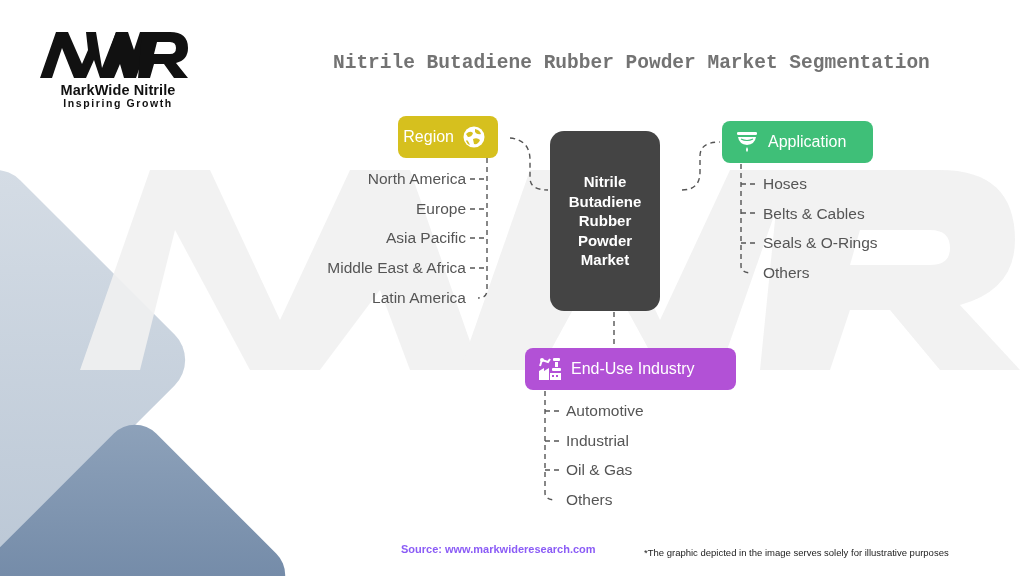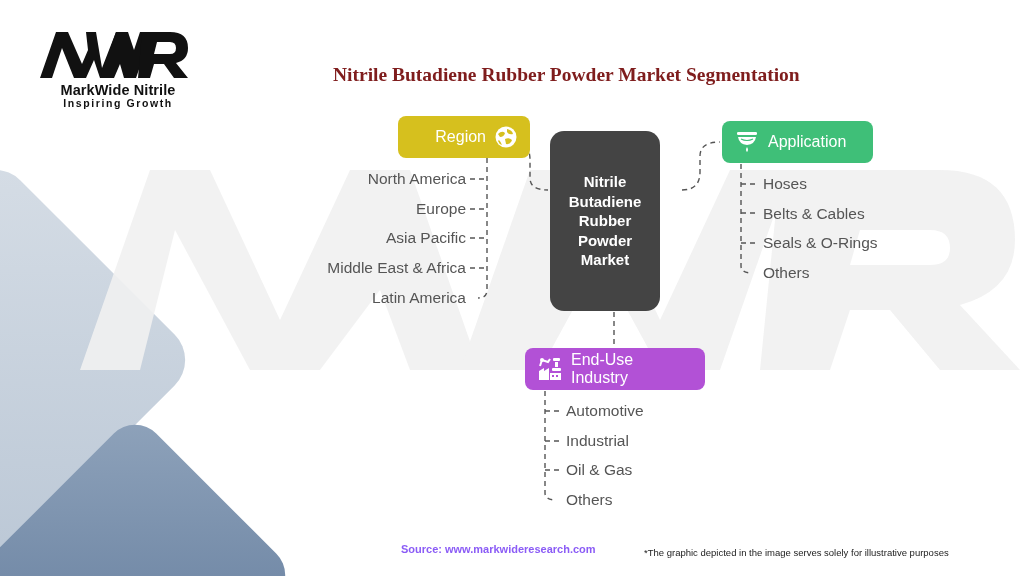--- a/index.html
+++ b/index.html
@@ -22,45 +22,45 @@
       pointer-events: none;
     }
 
     
     .logo { position: absolute; left: 38px; top: 30px; width: 160px; }
     .logo svg { display: block; }
     .logo-name { font-family: "Liberation Sans", sans-serif; font-weight: bold; font-size: 14.5px; color: #111; text-align: center; margin-top: 2px; letter-spacing: 0.1px; }
     .logo-tag { font-family: "Liberation Sans", sans-serif; font-weight: bold; font-size: 10.5px; color: #111; text-align: center; letter-spacing: 1.6px; margin-top: -1px; }
 
     .title {
-      position: absolute; left: 333px; top: 64px;
-      font-family: Liberation Serif, serif; font-weight: bold; font-size: 19.5px; color: #7f1d1d;
+      position: absolute; left: 333px; top: 52px;
+      font-family: Liberation Mono, monospace; font-weight: bold; font-size: 19.5px; color: #737373;
     }
 
     
     .connectors { position: absolute; left: 0; top: 0; width: 1024px; height: 576px; pointer-events: none; }
 
     
     .center-node {
       position: absolute; left: 550px; top: 131px; width: 110px; height: 180px;
       background: #444444; border-radius: 14px;
       display: flex; align-items: center; justify-content: center; text-align: center;
       color: #ffffff; font-size: 15px; font-weight: bold; line-height: 19.5px;
     }
     .center-node span { display: block; }
 
     
     .cat {
       position: absolute; height: 42px; border-radius: 8px;
       display: flex; align-items: center; gap: 8px; padding: 0 12px;
       color: #ffffff; font-size: 16px; font-weight: normal;
     }
-    .cat-region { left: 398px; top: 116px; width: 132px; background: #d6c01e; justify-content: flex-end; }
+    .cat-region { left: 398px; top: 116px; width: 100px; background: #d6c01e; justify-content: flex-end; }
     .cat-app { left: 722px; top: 121px; width: 151px; background: #3fbf78; }
-    .cat-end { left: 525px; top: 348px; width: 180px; background: #b251d6; }
+    .cat-end { left: 525px; top: 348px; width: 211px; background: #b251d6; }
     .cat svg { flex: 0 0 auto; }
 
     .item { position: absolute; font-size: 15.5px; color: #555555; white-space: nowrap; }
     .item.right-align { text-align: right; }
 
     .source { position: absolute; left: 401px; top: 543px; font-size: 11px; font-weight: bold; color: #8b5cf6; }
     .disclaimer { position: absolute; left: 644px; top: 547px; font-size: 9.5px; color: #222; }
   </style>
 </head>
 <body>

